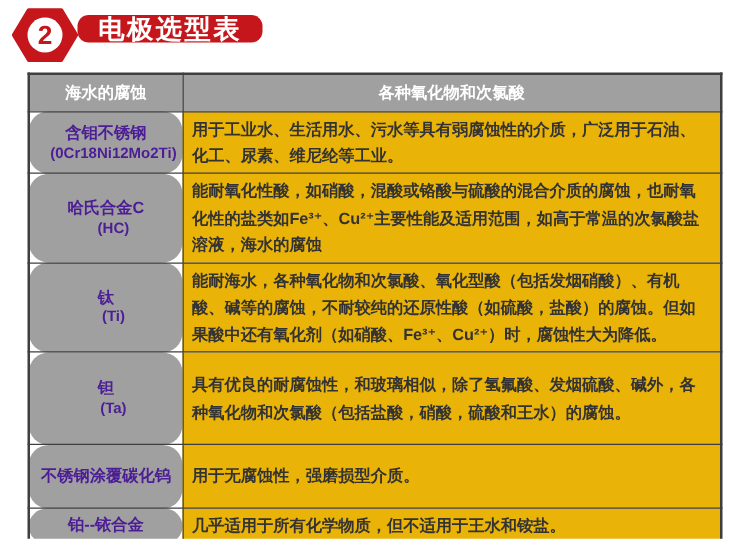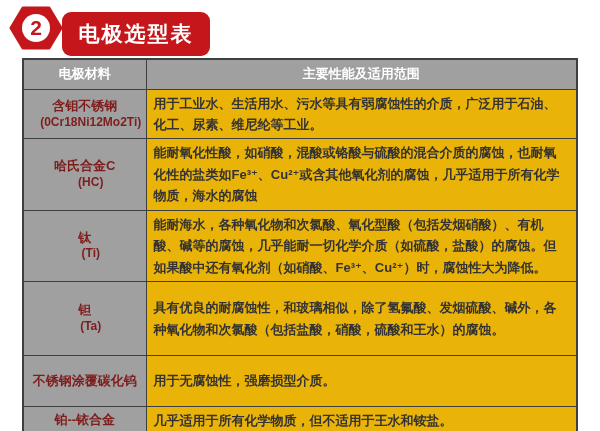--- a/index.html
+++ b/index.html
@@ -9,33 +9,33 @@
     --text:#333333;
   }
   *{margin:0;padding:0;box-sizing:border-box;}
   html,body{width:600px;height:431px;background:#ffffff;overflow:hidden;
     font-family:"Liberation Sans","DejaVu Sans",sans-serif;}
   .page{position:relative;width:600px;height:431px;background:#fff;}
 
   
   .hdr{position:absolute;left:0;top:0;width:600px;height:56px;}
   .badge{position:absolute;left:9px;top:5px;width:54px;height:46px;}
-  .banner{position:absolute;left:62px;top:12px;width:148px;height:44px;
+  .banner{position:absolute;left:62px;top:12px;width:148px;height:22px;
     background:var(--accent);border-radius:9px;display:flex;align-items:center;justify-content:center;}
   .banner span{color:#fff;font-size:21px;font-weight:bold;letter-spacing:2px;}
 
   
   table.sel{position:absolute;left:22px;top:58px;width:556px;border-collapse:collapse;
     border:2px solid var(--border);table-layout:fixed;}
   table.sel th,table.sel td{border:1px solid var(--border);}
   th.col-mat,td.label{width:123px;}
   thead th{background:var(--cell-gray);color:#fff;font-size:13px;font-weight:bold;
     height:30px;text-align:center;}
-  td.label{background:var(--cell-gray);color:#7f1d1d;font-weight:bold;text-align:center;
-    font-size:13px;line-height:1.3;padding:2px 1px;}
+  td.label{background:var(--cell-gray);color:#4c1d95;font-weight:bold;text-align:center;
+    font-size:13px;line-height:1.3;padding:2px 1px;border-radius:16px;}
   td.label .code{font-size:12px;margin-left:12px;}
   td.desc{background:#eab308;color:var(--text);font-size:13px;font-weight:bold;
     line-height:1.65;padding:3px 7px;text-align:left;}
   tbody tr:nth-child(1){height:49px;}
   tbody tr:nth-child(2){height:47px;}
   tbody tr:nth-child(3){height:66px;}
   tbody tr:nth-child(4){height:74px;}
   tbody tr:nth-child(5){height:51px;}
   tbody tr:nth-child(6){height:26px;}
   tbody tr:nth-child(7){height:26px;}
@@ -52,45 +52,45 @@
       <text x="27" y="30" text-anchor="middle" font-size="21" font-weight="bold" fill="#c5161b">2</text>
     </svg>
     <div class="banner">
       <span>电极选型表</span>
     </div>
   </div>
 
   <table class="sel">
     <thead>
       <tr>
-        <th class="col-mat">电极材料</th>
-        <th>主要性能及适用范围</th>
+        <th class="col-mat">海水的腐蚀</th>
+        <th>各种氧化物和次氯酸</th>
       </tr>
     </thead>
     <tbody>
         <tr>
       <td class="label">
         <div class="mat">含钼不锈钢</div>
         <div class="code">(0Cr18Ni12Mo2Ti)</div>
       </td>
       <td class="desc">用于工业水、生活用水、污水等具有弱腐蚀性的介质，广泛用于石油、化工、尿素、维尼纶等工业。</td>
     </tr>
         <tr>
       <td class="label">
         <div class="mat">哈氏合金C</div>
         <div class="code">(HC)</div>
       </td>
-      <td class="desc">能耐氧化性酸，如硝酸，混酸或铬酸与硫酸的混合介质的腐蚀，也耐氧化性的盐类如Fe³⁺、Cu²⁺或含其他氧化剂的腐蚀，几乎适用于所有化学物质，海水的腐蚀</td>
+      <td class="desc">能耐氧化性酸，如硝酸，混酸或铬酸与硫酸的混合介质的腐蚀，也耐氧化性的盐类如Fe³⁺、Cu²⁺主要性能及适用范围，如高于常温的次氯酸盐溶液，海水的腐蚀</td>
     </tr>
         <tr>
       <td class="label">
         <div class="mat">钛</div>
         <div class="code">(Ti)</div>
       </td>
-      <td class="desc">能耐海水，各种氧化物和次氯酸、氧化型酸（包括发烟硝酸）、有机酸、碱等的腐蚀，几乎能耐一切化学介质（如硫酸，盐酸）的腐蚀。但如果酸中还有氧化剂（如硝酸、Fe³⁺、Cu²⁺）时，腐蚀性大为降低。</td>
+      <td class="desc">能耐海水，各种氧化物和次氯酸、氧化型酸（包括发烟硝酸）、有机酸、碱等的腐蚀，不耐较纯的还原性酸（如硫酸，盐酸）的腐蚀。但如果酸中还有氧化剂（如硝酸、Fe³⁺、Cu²⁺）时，腐蚀性大为降低。</td>
     </tr>
         <tr>
       <td class="label">
         <div class="mat">钽</div>
         <div class="code">(Ta)</div>
       </td>
       <td class="desc">具有优良的耐腐蚀性，和玻璃相似，除了氢氟酸、发烟硫酸、碱外，各种氧化物和次氯酸（包括盐酸，硝酸，硫酸和王水）的腐蚀。</td>
     </tr>
         <tr>
       <td class="label">

